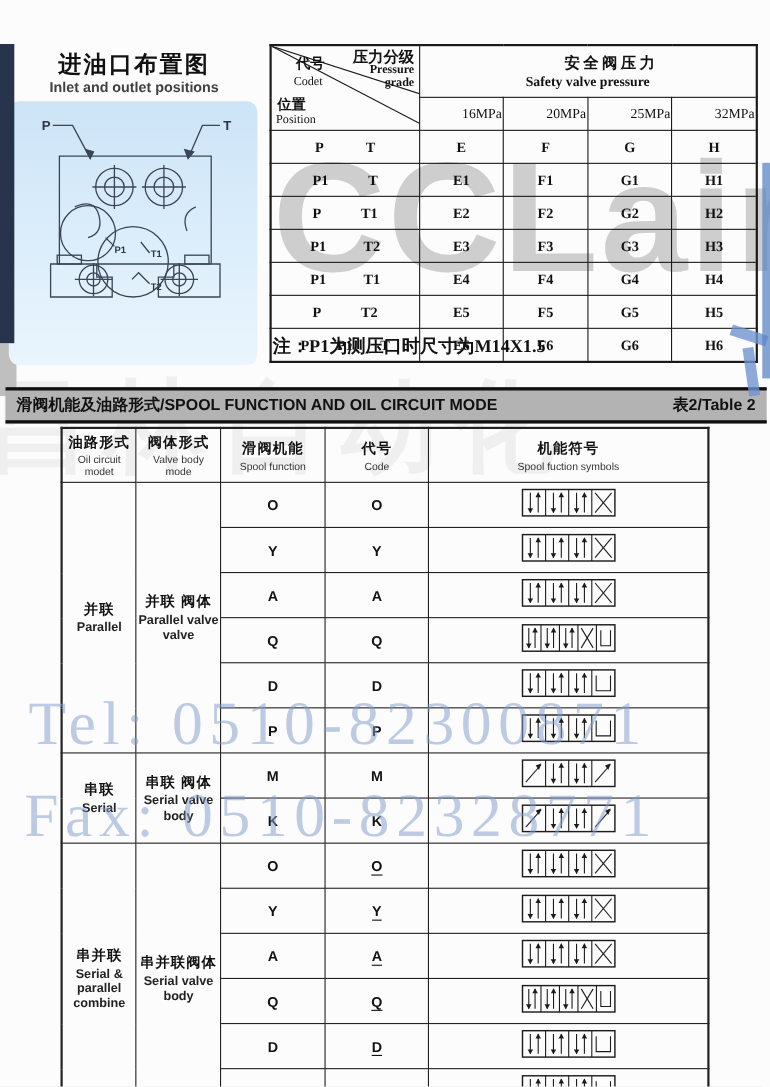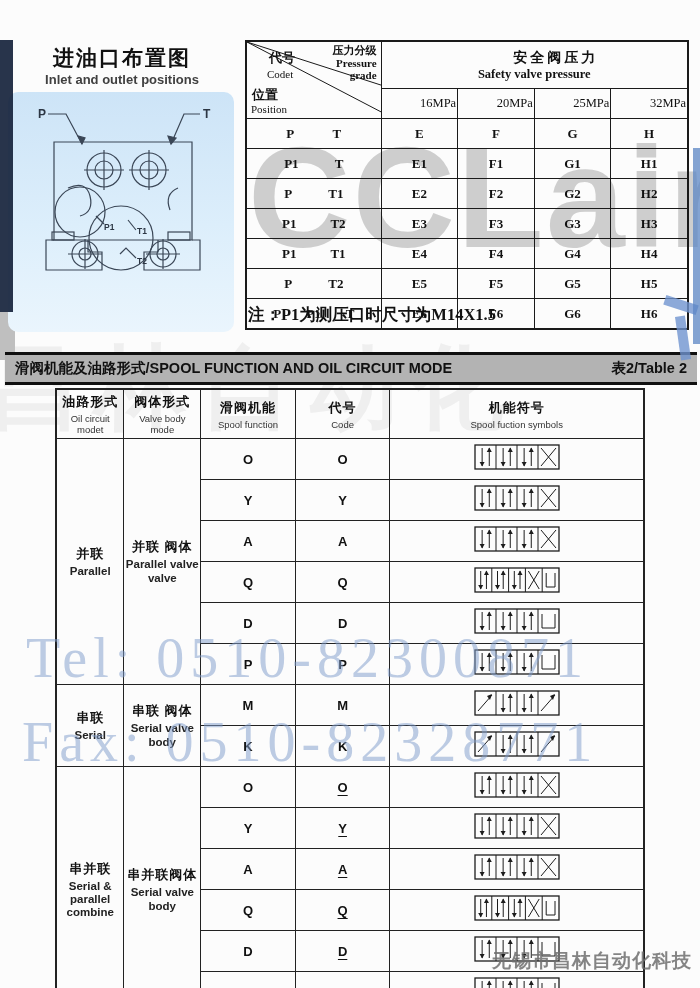--- a/index.html
+++ b/index.html
@@ -78,21 +78,20 @@
 </style>
 </head>
 <body>
 
 <div id="page">
 
   <div class="wm" id="wm-logo">CCLair</div>
   <div class="wm" id="wm-glyphs">昌林自动化</div>
   <div class="wm" id="wm-tel">Tel: 0510-82300871</div>
   <div class="wm" id="wm-fax">Fax: 0510-82328771</div>
-  <div class="wm" id="wm-company">无锡市昌林自动化科技</div>
   <div class="wm" id="strip-left"></div>
   <div class="wm" id="strip-left2"></div>
   <div class="wm" id="strip-right"></div>
   <div class="wm" id="glyph-frag1"></div>
   <div class="wm" id="glyph-frag2"></div>
 
 
   <div id="diagram-title">进油口布置图</div>
   <div id="diagram-sub">Inlet and outlet positions</div>
   <div id="diagram-box">
@@ -154,21 +153,21 @@
   <table id="t1">
     <tbody>
       <tr>
         <td class="corner" rowspan="2">
           <svg style="position:absolute;inset:0;width:100%;height:100%">
             <line x1="0" y1="0" x2="140" y2="45" stroke="#1a1a1a" stroke-width="1"></line>
             <line x1="0" y1="0" x2="140" y2="73" stroke="#1a1a1a" stroke-width="1"></line>
           </svg>
           <span class="lbl cn" style="left:22px;top:9px;">代号</span>
           <span class="lbl" style="left:20px;top:26px;font-family:'Liberation Serif',serif;">Codet</span>
-          <span class="lbl" style="right:4px;top:2px;font-weight:bold;font-size:11px;">压力分级</span>
+          <span class="lbl" style="right:4px;top:2px;font-weight:bold;font-size:14px;">压力分级</span>
           <span class="lbl" style="right:4px;top:15px;width:60px;text-align:right;font-family:'Liberation Serif',serif;font-weight:bold;">Pressure grade</span>
           <span class="lbl cn" style="left:5px;bottom:16px;">位置</span>
           <span class="lbl" style="left:4px;bottom:3px;font-family:'Liberation Serif',serif;">Position</span>
         </td>
         <td class="safety" colspan="4">
           <div class="cn">安全阀压力</div>
           <div class="en">Safety valve pressure</div>
         </td>
       </tr>
       <tr>

